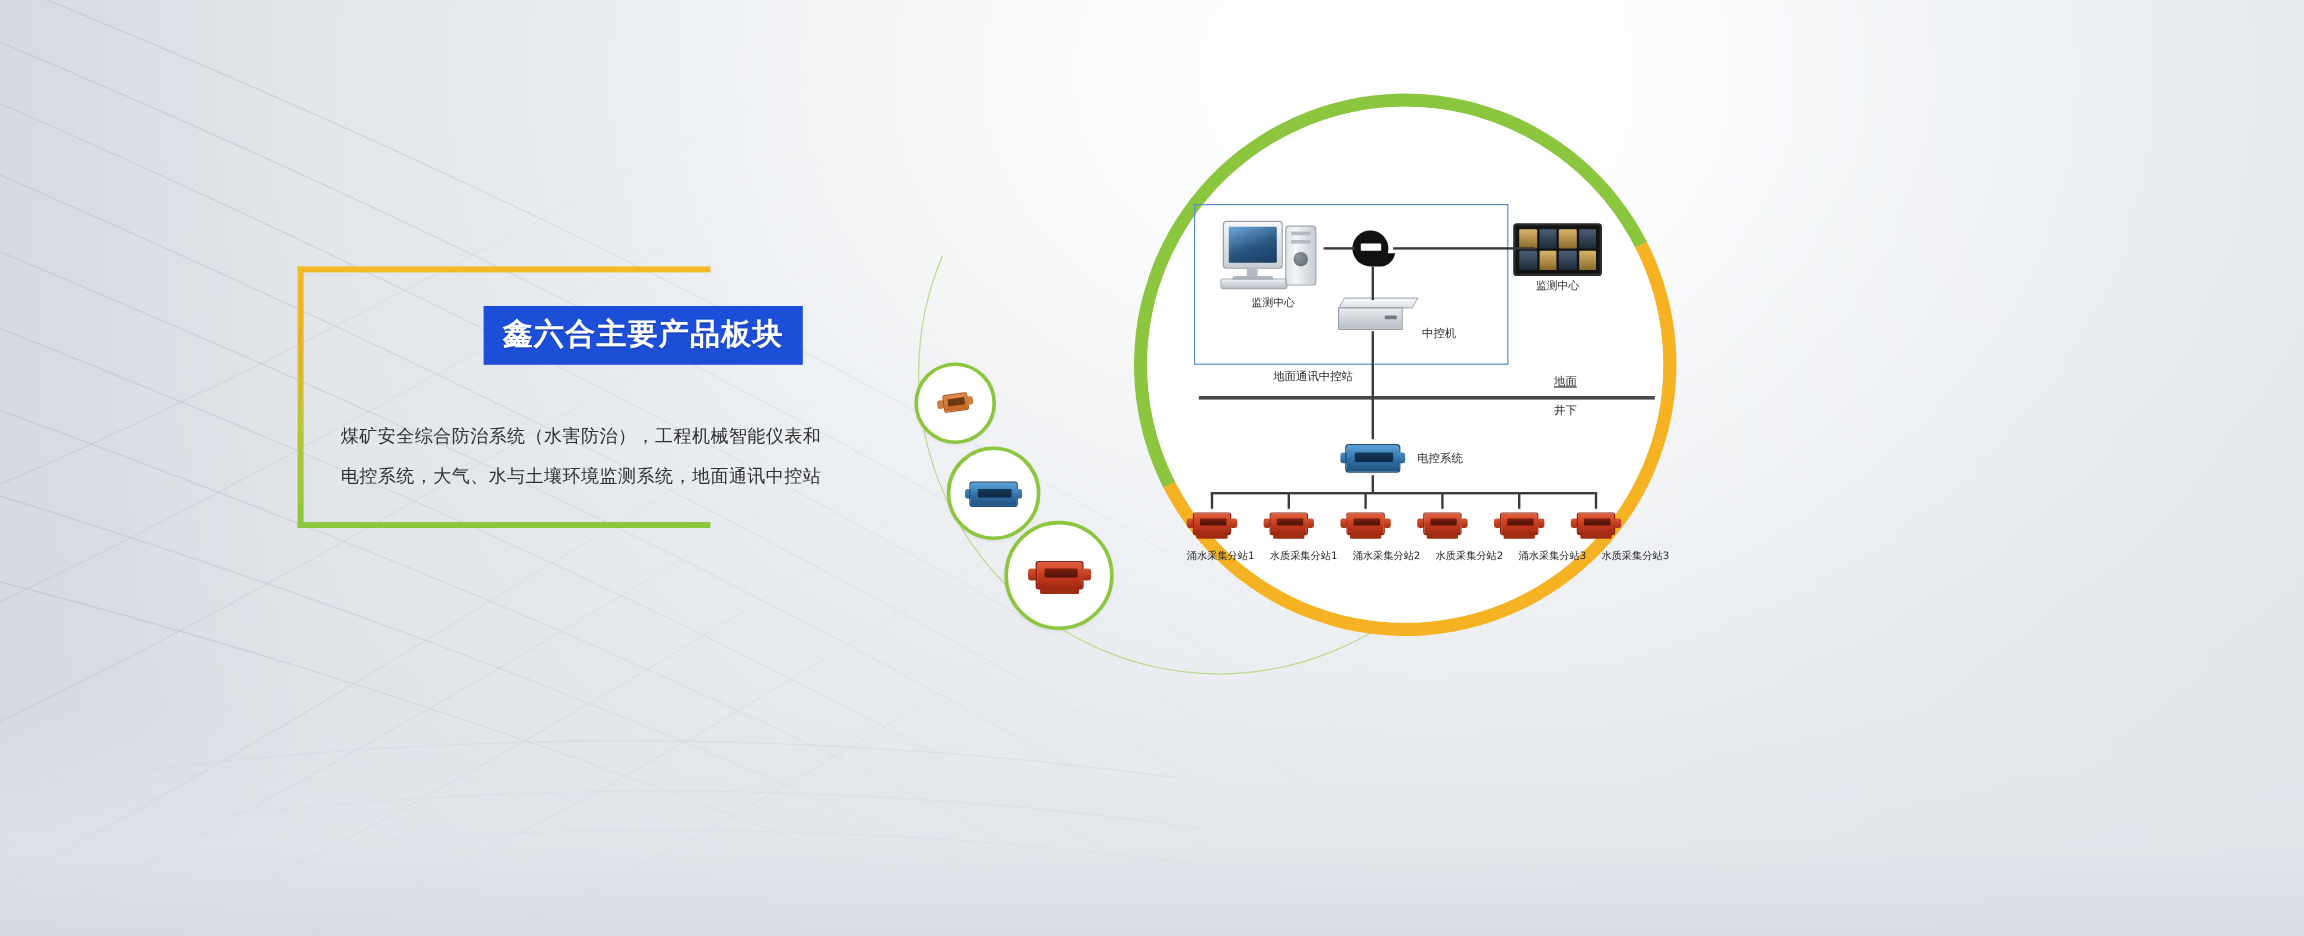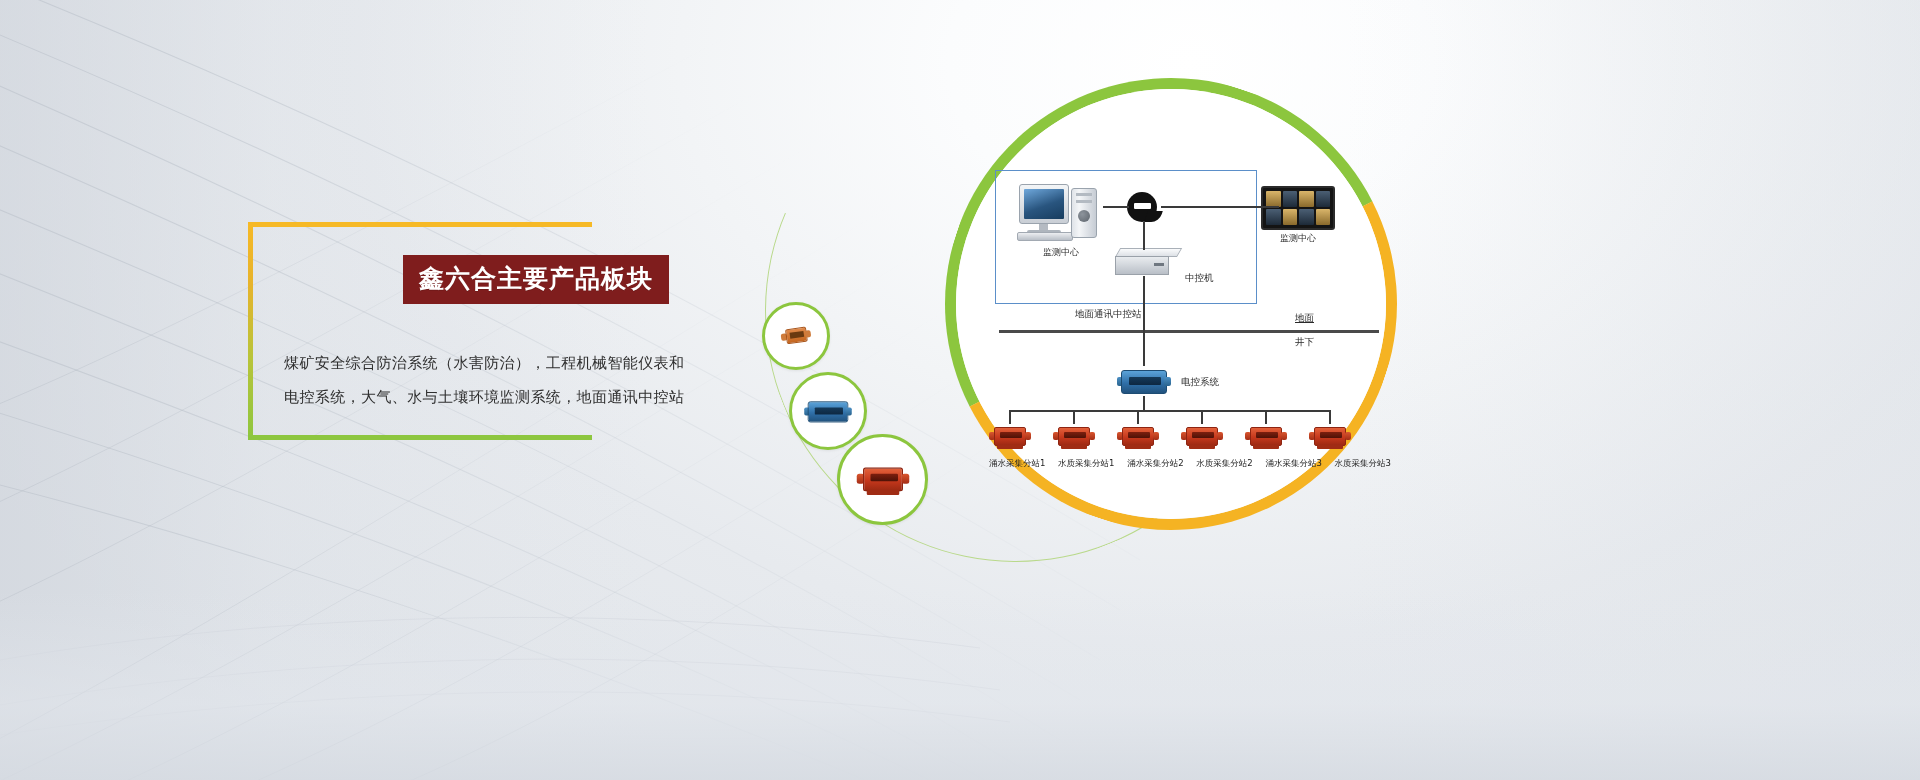--- a/index.html
+++ b/index.html
@@ -21,21 +21,21 @@
   .bottom-fade{position:absolute;left:0;right:0;bottom:0;height:190px;
     background:linear-gradient(180deg, rgba(255,255,255,0) 0%, rgba(226,230,236,.55) 60%, rgba(214,219,226,.85) 100%);}
 
   
   .panel{position:absolute;left:248px;top:222px;width:344px;height:218px;}
   .frame-l{position:absolute;left:0;top:0;width:5px;height:218px;
     background:linear-gradient(180deg,#f6b926 0%,#e7b32b 28%,#b9c43a 62%,#8dc63f 100%);}
   .frame-t{position:absolute;left:0;top:0;width:344px;height:5px;background:#f6b926;}
   .frame-b{position:absolute;left:0;bottom:0;width:344px;height:5px;background:#8dc63f;}
 
-  .title-band{position:absolute;left:155px;top:33px;background:#7f1d1d;
+  .title-band{position:absolute;left:155px;top:33px;background:#1d4ed8;
     padding:7px 16px 9px 16px;white-space:nowrap;box-sizing:border-box;}
   .title-band span{
     font-family:"DejaVu Sans","Liberation Sans",sans-serif;
     font-size:25px;font-weight:bold;color:#ffffff;letter-spacing:1px;
     text-shadow:0 1px 0 rgba(0,0,0,.12);}
 
   .body-text{position:absolute;left:36px;top:124px;width:430px;
     font-family:"DejaVu Sans","Liberation Sans",sans-serif;
     font-size:15px;line-height:34px;color:#2f2f2f;letter-spacing:.4px;}
   .body-text p{margin:0;white-space:nowrap;}
@@ -314,21 +314,21 @@
       <div class="ctrl">
         <div class="top"></div>
           <div class="fr">
             <u></u>
           </div>
       </div>
     </div>
     <div class="lbl" style="left:190px;top:102px;">中控机</div>
     <div class="ln v" style="left:148px;top:52px;height:28px;"></div>
 
-    <div class="lbl" style="left:80px;top:138px;">地面通讯中控站</div>
+    <div class="lbl" style="left:66px;top:138px;">地面通讯中控站</div>
 
     <div class="ground-line" style="left:4px;top:160px;width:380px;"></div>
     <div class="lbl" style="left:300px;top:142px;text-decoration:underline;">地面</div>
     <div class="lbl" style="left:300px;top:166px;">井下</div>
 
     <div class="ln v" style="left:148px;top:106px;height:54px;"></div>
     <div class="ln v" style="left:148px;top:160px;height:36px;"></div>
 
     <div class="node" style="left:122px;top:196px;">
       <div class="blue">

